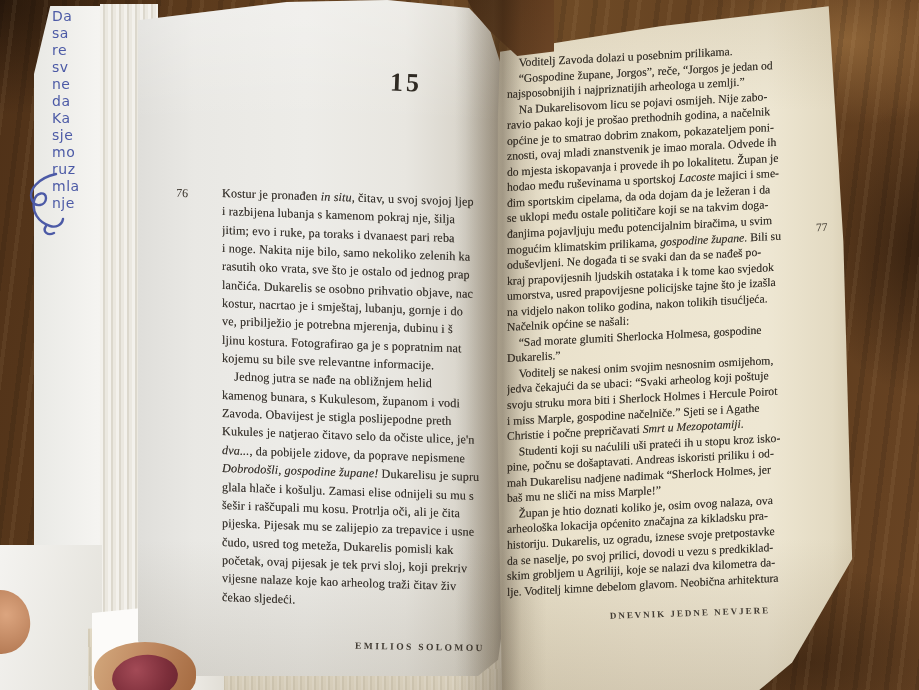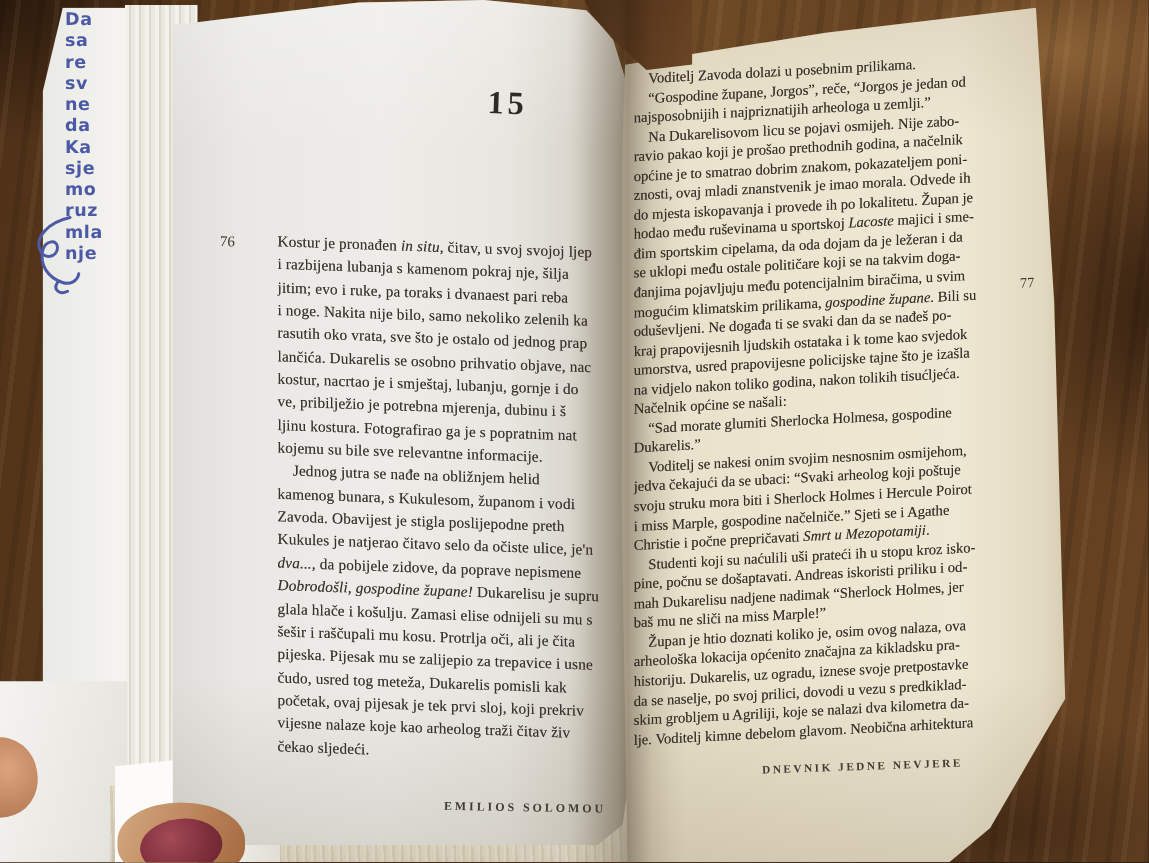--- a/index.html
+++ b/index.html
@@ -79,21 +79,21 @@
     position:absolute; left:455px; top:0; width:92px; height:690px; z-index:6;
     background:linear-gradient(to right, rgba(70,55,35,0) 0, rgba(70,55,35,.26) 42%,
       rgba(40,28,15,.30) 52%, rgba(70,55,35,.10) 72%, rgba(70,55,35,0) 100%);
     pointer-events:none;
   }
   
   .tline { white-space:nowrap; }
   .flap-text {
     position:absolute; left:52px; top:8px; z-index:5;
     font-family:"DejaVu Sans","Liberation Sans",sans-serif;
-    font-weight:bold; font-size:14px; line-height:17px;
+    font-weight:normal; font-size:14px; line-height:17px;
     color:#4c5aa6; letter-spacing:.5px;
   }
   .flourish { position:absolute; left:22px; top:170px; width:46px; height:66px; z-index:5; }
   .chapter {
     position:absolute; left:390px; top:68px; z-index:5;
     font-size:26px; font-weight:bold; letter-spacing:3px; color:#2f2a23;
     transform:rotate(2deg);
   }
   .pnum { position:absolute; z-index:5; font-size:12px; color:#3a342c; }
   .pnum-left  { left:176px; top:186px; transform:rotate(2deg); }

